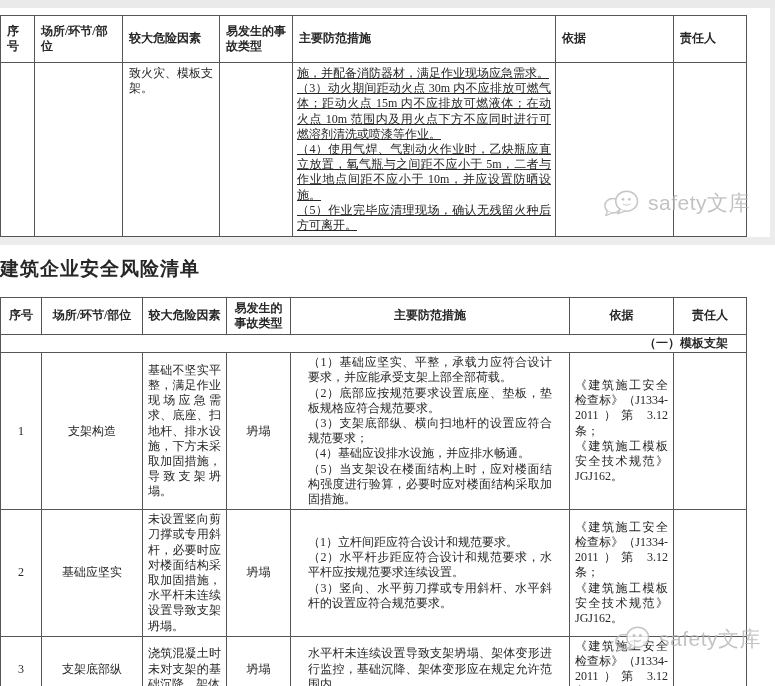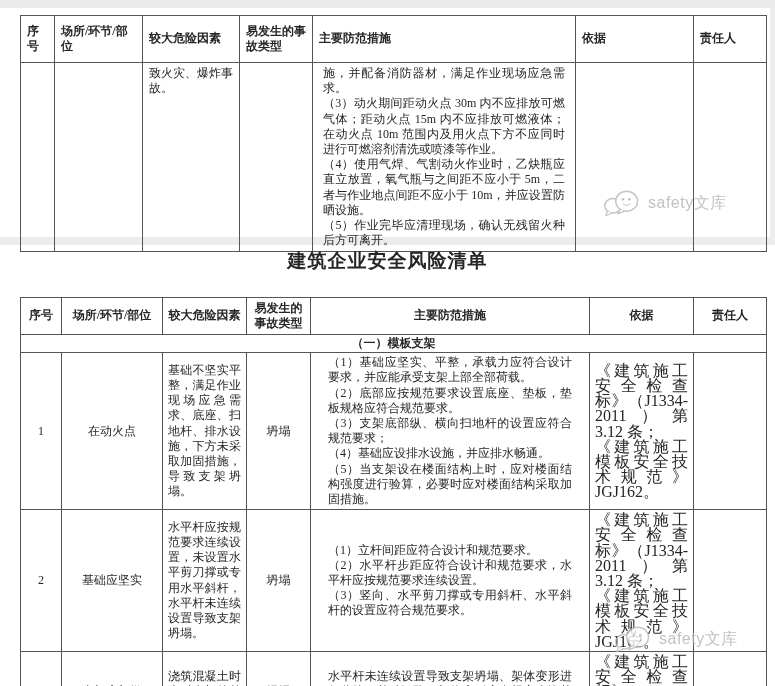--- a/index.html
+++ b/index.html
@@ -5,51 +5,51 @@
   html,body{margin:0;padding:0;}
   body{
     width:775px;height:686px;background:#ffffff;position:relative;overflow:hidden;
     font-family:"Liberation Serif","DejaVu Serif",serif;color:#262626;
   }
   .band{position:absolute;left:0;width:775px;background:#eaeaea;}
   .band-top{top:0;height:8px;}
   .band-mid{top:237px;height:8px;background:#ececec;}
   .edge-right{position:absolute;left:770px;top:8px;width:5px;height:235px;background:#ececec;}
 
-  table{border-collapse:collapse;table-layout:fixed;position:absolute;left:20px;}
+  table{border-collapse:collapse;table-layout:fixed;position:absolute;left:0;}
   td,th{border:1px solid #555;font-size:12px;line-height:15.2px;font-weight:normal;
         overflow:hidden;box-sizing:border-box;padding:2px 4px;}
   .pre{white-space:pre-line;}
 
   
   .t1{top:15px;width:746px;}
   .t1 th{text-align:left;font-weight:bold;vertical-align:middle;padding:2px 6px;}
   .t1 .row-content td{vertical-align:top;}
   .t1 .hazard{text-align:justify;padding:3px 6px;}
-  .t1 .measures{text-align:justify;padding:3px 10px;}
+  .t1 .measures{text-align:justify;padding:3px 4px;text-decoration:underline;}
 
   
-  .doc-title{position:absolute;top:248px;left:0;width:775px;text-align:center;
+  .doc-title{position:absolute;top:256px;left:0;width:775px;text-align:left;
     font-size:19px;font-weight:bold;letter-spacing:1px;}
 
   
   .t2{top:297px;width:746px;}
   .t2 th{text-align:center;font-weight:bold;vertical-align:middle;}
-  .t2 .section td{font-weight:bold;text-align:center;padding:1px 12px;margin-top:32px;}
+  .t2 .section td{font-weight:bold;text-align:right;padding:1px 18px;margin-top:32px;}
   .t2 .no,.t2 .accident,.t2 .location{text-align:center;vertical-align:middle;}
   .t2 .hazard{text-align:justify;vertical-align:middle;padding:2px 5px;}
   .t2 .measures{text-align:justify;vertical-align:middle;padding:2px 17px;}
-  .t2 .basis{text-align:justify;vertical-align:middle;padding:2px 5px;font-size:16px;}
+  .t2 .basis{text-align:justify;vertical-align:middle;padding:2px 5px;font-size:12px;}
 
   
   .watermark{position:absolute;display:flex;align-items:center;gap:5px;opacity:.8;
     pointer-events:none;}
   .wm-1{left:603px;top:187px;}
   .wm-2{left:614px;top:623px;}
-  .wm-text{font-family:"Liberation Sans","DejaVu Sans",sans-serif;font-size:16px;
+  .wm-text{font-family:"Liberation Sans","DejaVu Sans",sans-serif;font-size:21px;
     color:#b3b3b3;letter-spacing:.5px;white-space:nowrap;}
 </style>
 </head>
 <body>
 
 <div class="band band-top"></div>
 <div class="band band-mid"></div>
 <div class="edge-right"></div>
 
 <table class="t1">
@@ -68,21 +68,21 @@
     <th>场所/环节/部位</th>
     <th>较大危险因素</th>
     <th>易发生的事故类型</th>
     <th>主要防范措施</th>
     <th>依据</th>
     <th>责任人</th>
   </tr>
   <tr class="row-content" style="height:166px">
     <td class="no"></td>
     <td class="location"></td>
-    <td class="hazard pre">致火灾、爆炸事故。</td>
+    <td class="hazard pre">致火灾、模板支架。</td>
     <td class="accident"></td>
     <td class="measures pre">施，并配备消防器材，满足作业现场应急需求。
 （3）动火期间距动火点 30m 内不应排放可燃气体；距动火点 15m 内不应排放可燃液体；在动火点 10m 范围内及用火点下方不应同时进行可燃溶剂清洗或喷漆等作业。
 （4）使用气焊、气割动火作业时，乙炔瓶应直立放置，氧气瓶与之间距不应小于 5m，二者与作业地点间距不应小于 10m，并应设置防晒设施。
 （5）作业完毕应清理现场，确认无残留火种后方可离开。</td>
     <td class="basis"></td>
     <td></td>
   </tr>
 </tbody>
   </table>
@@ -108,37 +108,37 @@
     <th>主要防范措施</th>
     <th>依据</th>
     <th>责任人</th>
   </tr>
   <tr class="section" style="height:17px">
     <td colspan="7">（一）模板支架</td>
   </tr>
 
   <tr style="height:131px">
     <td class="no">1</td>
-    <td class="location">在动火点</td>
+    <td class="location">支架构造</td>
     <td class="hazard pre">基础不坚实平整，满足作业现场应急需求、底座、扫地杆、排水设施，下方未采取加固措施，导致支架坍塌。</td>
     <td class="accident">坍塌</td>
     <td class="measures pre">（1）基础应坚实、平整，承载力应符合设计要求，并应能承受支架上部全部荷载。
 （2）底部应按规范要求设置底座、垫板，垫板规格应符合规范要求。
 （3）支架底部纵、横向扫地杆的设置应符合规范要求；
 （4）基础应设排水设施，并应排水畅通。
 （5）当支架设在楼面结构上时，应对楼面结构强度进行验算，必要时应对楼面结构采取加固措施。</td>
     <td class="basis pre">《建筑施工安全检查标》（J1334-2011）第 3.12 条；
 《建筑施工模板安全技术规范》JGJ162。</td>
     <td></td>
   </tr>
 
   <tr style="height:125px">
     <td class="no">2</td>
     <td class="location">基础应坚实</td>
-    <td class="hazard pre">水平杆应按规范要求连续设置，未设置水平剪刀撑或专用水平斜杆，水平杆未连续设置导致支架坍塌。</td>
+    <td class="hazard pre">未设置竖向剪刀撑或专用斜杆，必要时应对楼面结构采取加固措施，水平杆未连续设置导致支架坍塌。</td>
     <td class="accident">坍塌</td>
     <td class="measures pre">（1）立杆间距应符合设计和规范要求。
 （2）水平杆步距应符合设计和规范要求，水平杆应按规范要求连续设置。
 （3）竖向、水平剪刀撑或专用斜杆、水平斜杆的设置应符合规范要求。</td>
     <td class="basis pre">《建筑施工安全检查标》（J1334-2011）第 3.12 条；
 《建筑施工模板安全技术规范》JGJ162。</td>
     <td></td>
   </tr>
 
   <tr style="height:59px">

